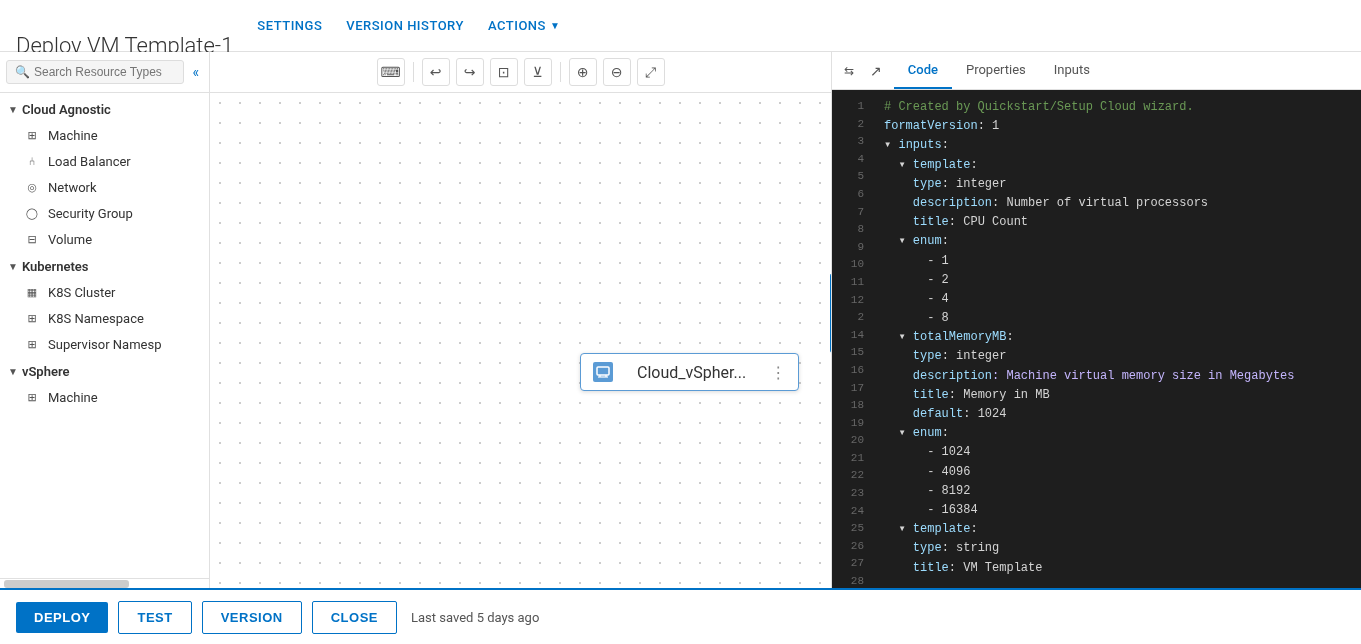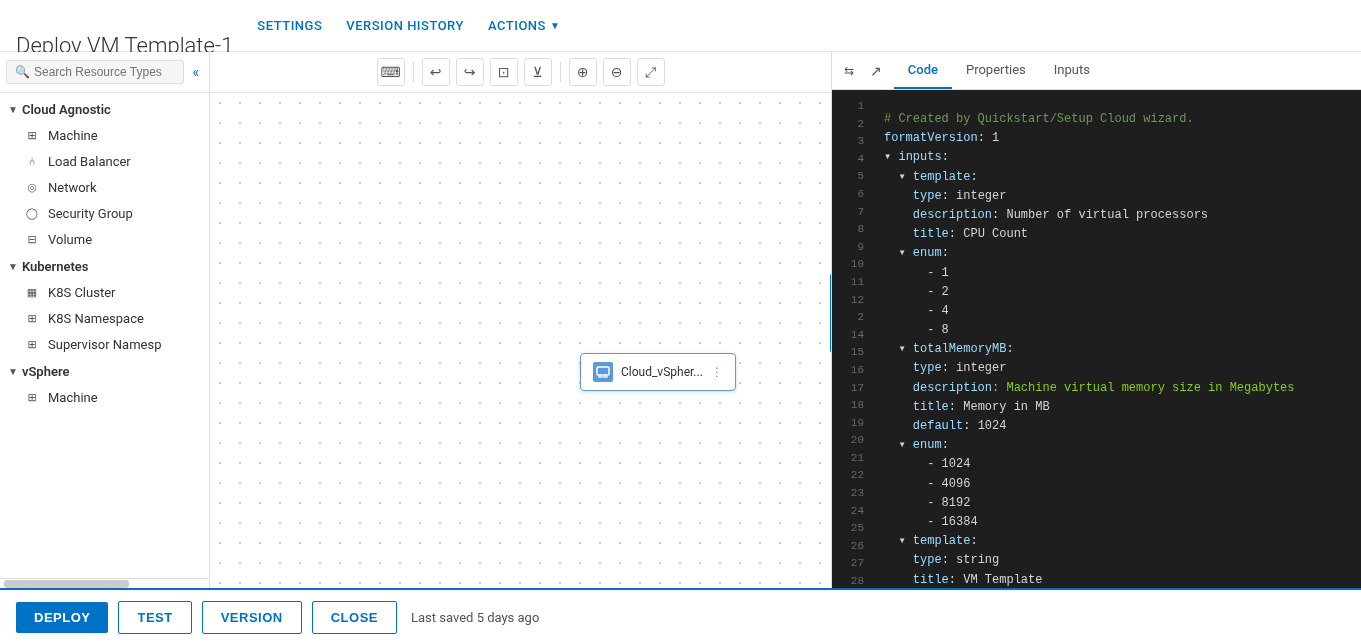--- a/index.html
+++ b/index.html
@@ -31,34 +31,34 @@
     .category-chevron { margin-right: 4px; font-size: 10px; color: #555; }
     .category-item { display: flex; align-items: center; padding: 5px 8px 5px 24px; font-size: 13px; color: #333; cursor: pointer; }
     .item-icon { width: 16px; height: 16px; margin-right: 8px; flex-shrink: 0; display: inline-flex; align-items: center; justify-content: center; font-size: 11px; color: #555; }
 
     
     .canvas-area { flex: 1; display: flex; flex-direction: column; background: #fff; overflow: hidden; position: relative; }
     .canvas-toolbar { display: flex; align-items: center; justify-content: center; padding: 6px 12px; border-bottom: 1px solid #e0e0e0; gap: 6px; flex-shrink: 0; }
     .toolbar-btn { width: 28px; height: 28px; border: 1px solid #ddd; background: #fff; border-radius: 3px; cursor: pointer; display: flex; align-items: center; justify-content: center; font-size: 14px; color: #555; }
     .toolbar-separator { width: 1px; height: 20px; background: #ddd; margin: 0 2px; }
     .canvas { flex: 1; overflow: hidden; position: relative; background-image: radial-gradient(circle, #ccc 1px, transparent 1px); background-size: 20px 20px; }
-    .canvas-node { position: absolute; top: 260px; left: 370px; background: #fff; border: 1px solid #5b9bd5; border-radius: 4px; padding: 8px 12px; display: flex; align-items: center; gap: 8px; font-size: 12px; color: #333; cursor: pointer; box-shadow: 0 1px 4px rgba(0,0,0,0.15); min-width: 140px; }
+    .canvas-node { position: absolute; top: 260px; left: 370px; background: #fff; border: 1px solid #5b9bd5; border-radius: 4px; padding: 8px 12px; display: flex; align-items: center; gap: 24px; font-size: 16px; color: #333; cursor: pointer; box-shadow: 0 1px 4px rgba(0,0,0,0.15); min-width: 140px; }
     .node-icon { width: 20px; height: 20px; background: #5b9bd5; border-radius: 2px; display: flex; align-items: center; justify-content: center; color: white; font-size: 10px; }
     .node-menu { color: #888; cursor: pointer; margin-left: auto; }
 
     
     .code-panel { width: 530px; display: flex; flex-direction: column; border-left: 1px solid #e0e0e0; flex-shrink: 0; }
     .code-panel-tabs { display: flex; align-items: center; border-bottom: 1px solid #e0e0e0; padding: 0 8px; background: #fff; flex-shrink: 0; }
     .expand-btn { color: #555; cursor: pointer; font-size: 12px; padding: 8px 4px; margin-right: 8px; }
     .tab { padding: 10px 14px; font-size: 13px; cursor: pointer; border-bottom: 2px solid transparent; color: #555; }
     .tab.active { border-bottom-color: #0072c6; color: #0072c6; font-weight: 500; }
     .code-content { flex: 1; overflow-y: auto; background: #1e1e1e; color: #d4d4d4; font-family: 'Courier New', Courier, monospace; font-size: 12px; line-height: 1.6; display: flex; }
     .line-numbers { padding: 8px 0; background: #1e1e1e; color: #666; text-align: right; user-select: none; flex-shrink: 0; min-width: 40px; }
     .line-number { padding: 0 8px; display: block; font-size: 11px; }
-    .code-lines { flex: 1; padding: 20px 0; overflow-x: auto; }
+    .code-lines { flex: 1; padding: 8px 0; overflow-x: auto; }
     .code-line { padding: 0 12px; white-space: pre; display: block; min-height: 19.2px; }
     .cmt { color: #6a9955; }
 
     
     .support-tab { position: absolute; right: 0; top: 240px; background: #0072c6; color: white; font-size: 11px; font-weight: 600; letter-spacing: 1px; writing-mode: vertical-rl; transform: rotate(180deg); padding: 12px 4px; cursor: pointer; z-index: 10; border-radius: 0 3px 3px 0; }
 
     
     .bottom-bar { display: flex; align-items: center; padding: 8px 16px; border-top: 2px solid #0072c6; background: #fff; gap: 10px; flex-shrink: 0; height: 56px; }
     .btn-primary { background: #0072c6; color: white; border: none; padding: 8px 18px; font-size: 13px; font-weight: 600; letter-spacing: 0.5px; cursor: pointer; border-radius: 2px; }
     .btn-outline { background: #fff; color: #0072c6; border: 1px solid #0072c6; padding: 8px 18px; font-size: 13px; font-weight: 600; letter-spacing: 0.5px; cursor: pointer; border-radius: 2px; }
@@ -239,21 +239,21 @@
         <span class="code-line">    <span style="color:#9cdcfe">type</span><span style="color:#d4d4d4">: integer</span></span>
         <span class="code-line">    <span style="color:#9cdcfe">description</span><span style="color:#d4d4d4">: Number of virtual processors</span></span>
         <span class="code-line">    <span style="color:#9cdcfe">title</span><span style="color:#d4d4d4">: CPU Count</span></span>
         <span class="code-line">  <span style="color:#d4d4d4">▾ </span><span style="color:#9cdcfe">enum</span><span style="color:#d4d4d4">:</span></span>
         <span class="code-line">      <span style="color:#d4d4d4">- 1</span></span>
         <span class="code-line">      <span style="color:#d4d4d4">- 2</span></span>
         <span class="code-line">      <span style="color:#d4d4d4">- 4</span></span>
         <span class="code-line">      <span style="color:#d4d4d4">- 8</span></span>
         <span class="code-line">  <span style="color:#d4d4d4">▾ </span><span style="color:#9cdcfe">totalMemoryMB</span><span style="color:#d4d4d4">:</span></span>
         <span class="code-line">    <span style="color:#9cdcfe">type</span><span style="color:#d4d4d4">: integer</span></span>
-        <span class="code-line">    <span style="color:#9cdcfe">description</span><span style="color:#84cc16">: Machine virtual memory size in Megabytes</span></span>
+        <span class="code-line">    <span style="color:#9cdcfe">description</span><span style="color:#c4b5fd">: Machine virtual memory size in Megabytes</span></span>
         <span class="code-line">    <span style="color:#9cdcfe">title</span><span style="color:#d4d4d4">: Memory in MB</span></span>
         <span class="code-line">    <span style="color:#9cdcfe">default</span><span style="color:#d4d4d4">: 1024</span></span>
         <span class="code-line">  <span style="color:#d4d4d4">▾ </span><span style="color:#9cdcfe">enum</span><span style="color:#d4d4d4">:</span></span>
         <span class="code-line">      <span style="color:#d4d4d4">- 1024</span></span>
         <span class="code-line">      <span style="color:#d4d4d4">- 4096</span></span>
         <span class="code-line">      <span style="color:#d4d4d4">- 8192</span></span>
         <span class="code-line">      <span style="color:#d4d4d4">- 16384</span></span>
         <span class="code-line">  <span style="color:#d4d4d4">▾ </span><span style="color:#9cdcfe">template</span><span style="color:#d4d4d4">:</span></span>
         <span class="code-line">    <span style="color:#9cdcfe">type</span><span style="color:#d4d4d4">: string</span></span>
         <span class="code-line">    <span style="color:#9cdcfe">title</span><span style="color:#d4d4d4">: VM Template</span></span>

